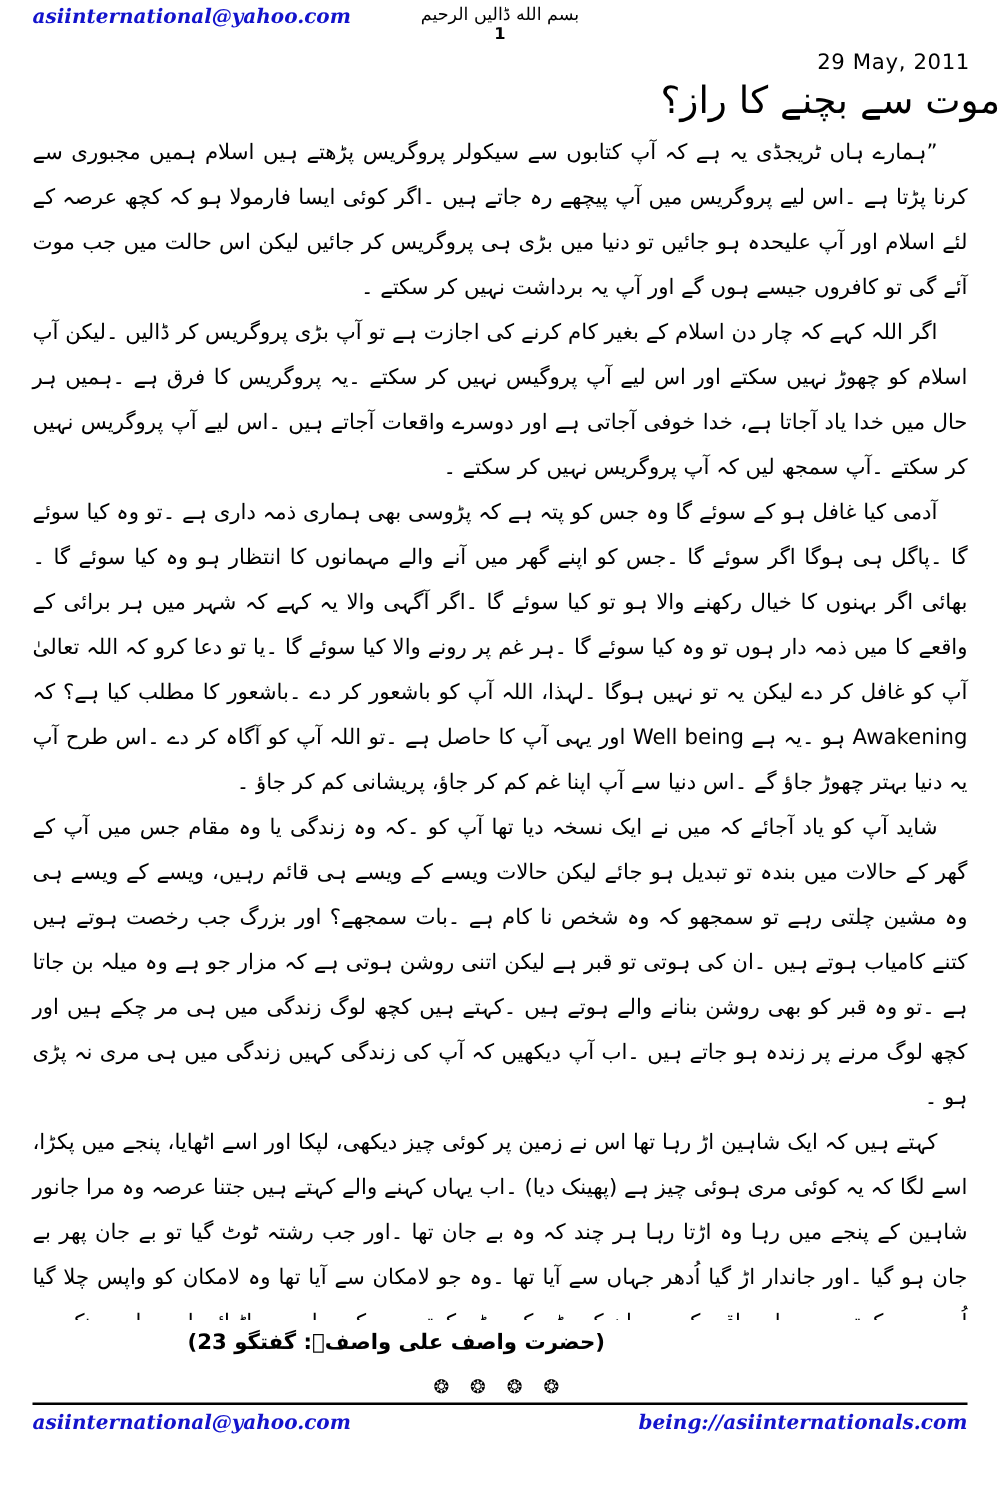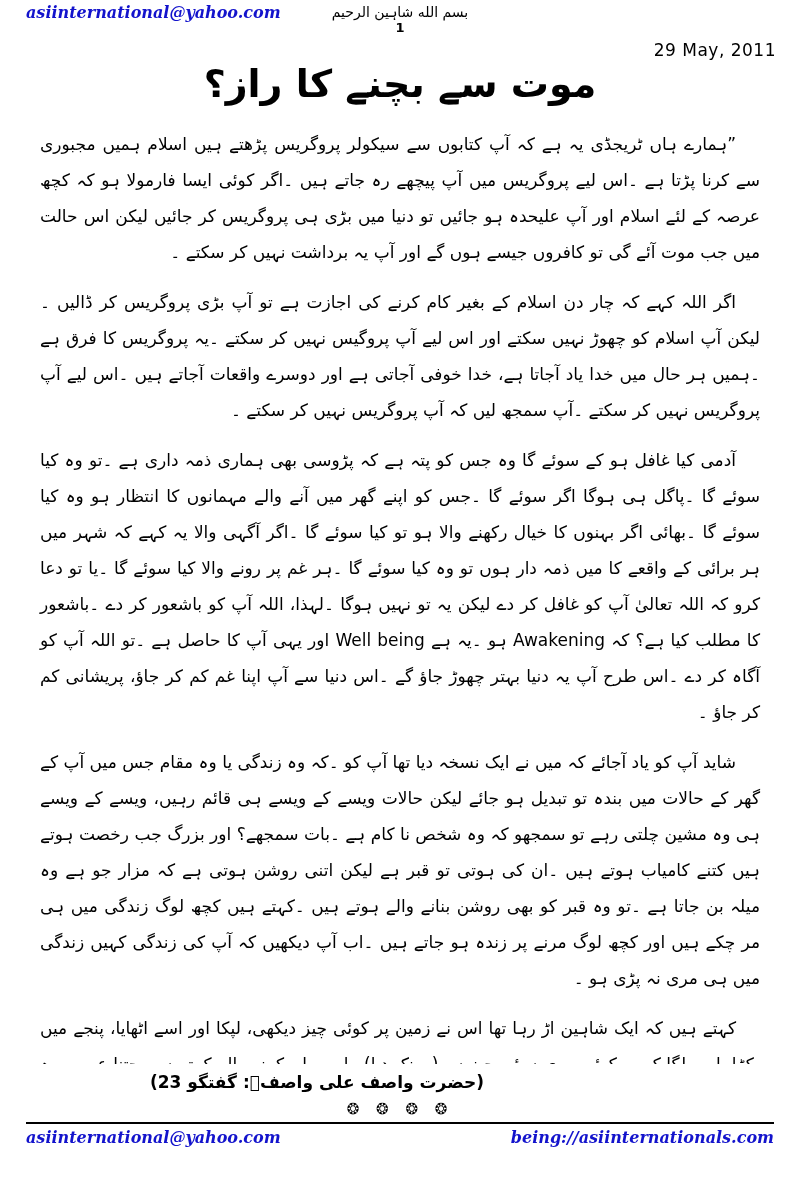--- a/index.html
+++ b/index.html
@@ -49,38 +49,37 @@
     font-size: 13px;
     font-weight: bold;
   }
   .date {
     text-align: right;
     padding-right: 24px;
     font-size: 17px;
     letter-spacing: 0.5px;
   }
   .title {
-    text-align: center;
     direction: rtl;
-    font-size: 38px;
-    font-weight: bold;
+    font-size: 30px;
+    font-weight: normal;
     margin-top: 2px;
   }
   
   .body-text {
     direction: rtl;
     text-align: justify;
     font-size: 17px;
     line-height: 36px;
     padding: 6px 26px 0 26px;
     max-height: 952px;
     overflow: hidden;
   }
   .body-text p {
-    margin: 14px;
+    margin: 0;
     text-indent: 24px;
   }
   .attribution {
     direction: rtl;
     text-align: left;
     padding: 0 26px 0 150px;
     font-size: 17px;
     line-height: 36px;
     font-weight: bold;
   }
@@ -119,21 +118,21 @@
     color: #1313cc;
   }
 </style>
 </head>
 <body>
 
 <div class="page">
 
   <div class="header">
     <span class="email-top">asiinternational@yahoo.com</span>
-    <span class="bismillah">بسم الله شاہین الرحيم</span>
+    <span class="bismillah">بسم الله ڈالیں الرحيم</span>
     <span class="pagenum">1</span>
   </div>
 
   <div class="date">29 May, 2011</div>
 
   <div class="title">موت سے بچنے کا راز؟</div>
 
   <div class="body-text">
     <p>”ہمارے ہاں ٹریجڈی یہ ہے کہ آپ کتابوں سے سیکولر پروگریس پڑھتے ہیں اسلام ہمیں مجبوری سے کرنا پڑتا ہے ۔اس لیے پروگریس میں آپ پیچھے رہ جاتے ہیں ۔اگر کوئی ایسا فارمولا ہو کہ کچھ عرصہ کے لئے اسلام اور آپ علیحدہ ہو جائیں تو دنیا میں بڑی ہی پروگریس کر جائیں لیکن اس حالت میں جب موت آئے گی تو کافروں جیسے ہوں گے اور آپ یہ برداشت نہیں کر سکتے ۔</p>
     <p>اگر اللہ کہے کہ چار دن اسلام کے بغیر کام کرنے کی اجازت ہے تو آپ بڑی پروگریس کر ڈالیں ۔لیکن آپ اسلام کو چھوڑ نہیں سکتے اور اس لیے آپ پروگیس نہیں کر سکتے ۔یہ پروگریس کا فرق ہے ۔ہمیں ہر حال میں خدا یاد آجاتا ہے، خدا خوفی آجاتی ہے اور دوسرے واقعات آجاتے ہیں ۔اس لیے آپ پروگریس نہیں کر سکتے ۔آپ سمجھ لیں کہ آپ پروگریس نہیں کر سکتے ۔</p>

